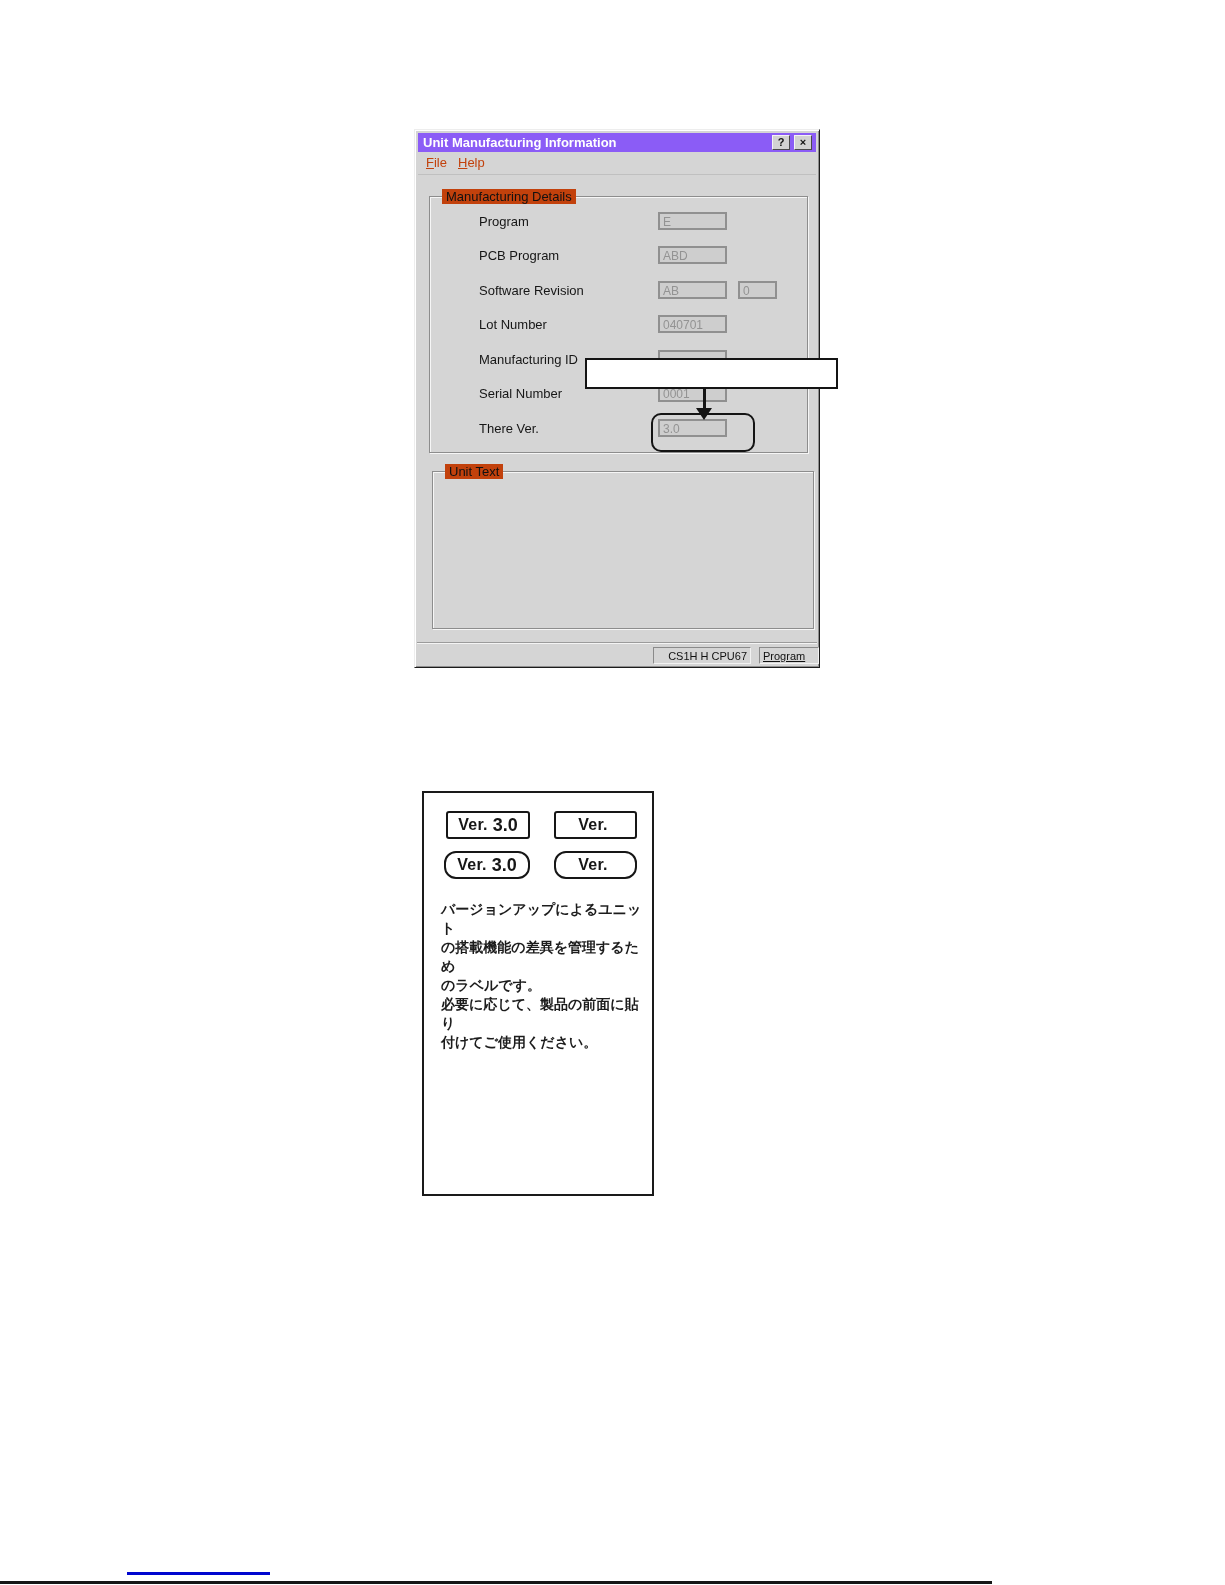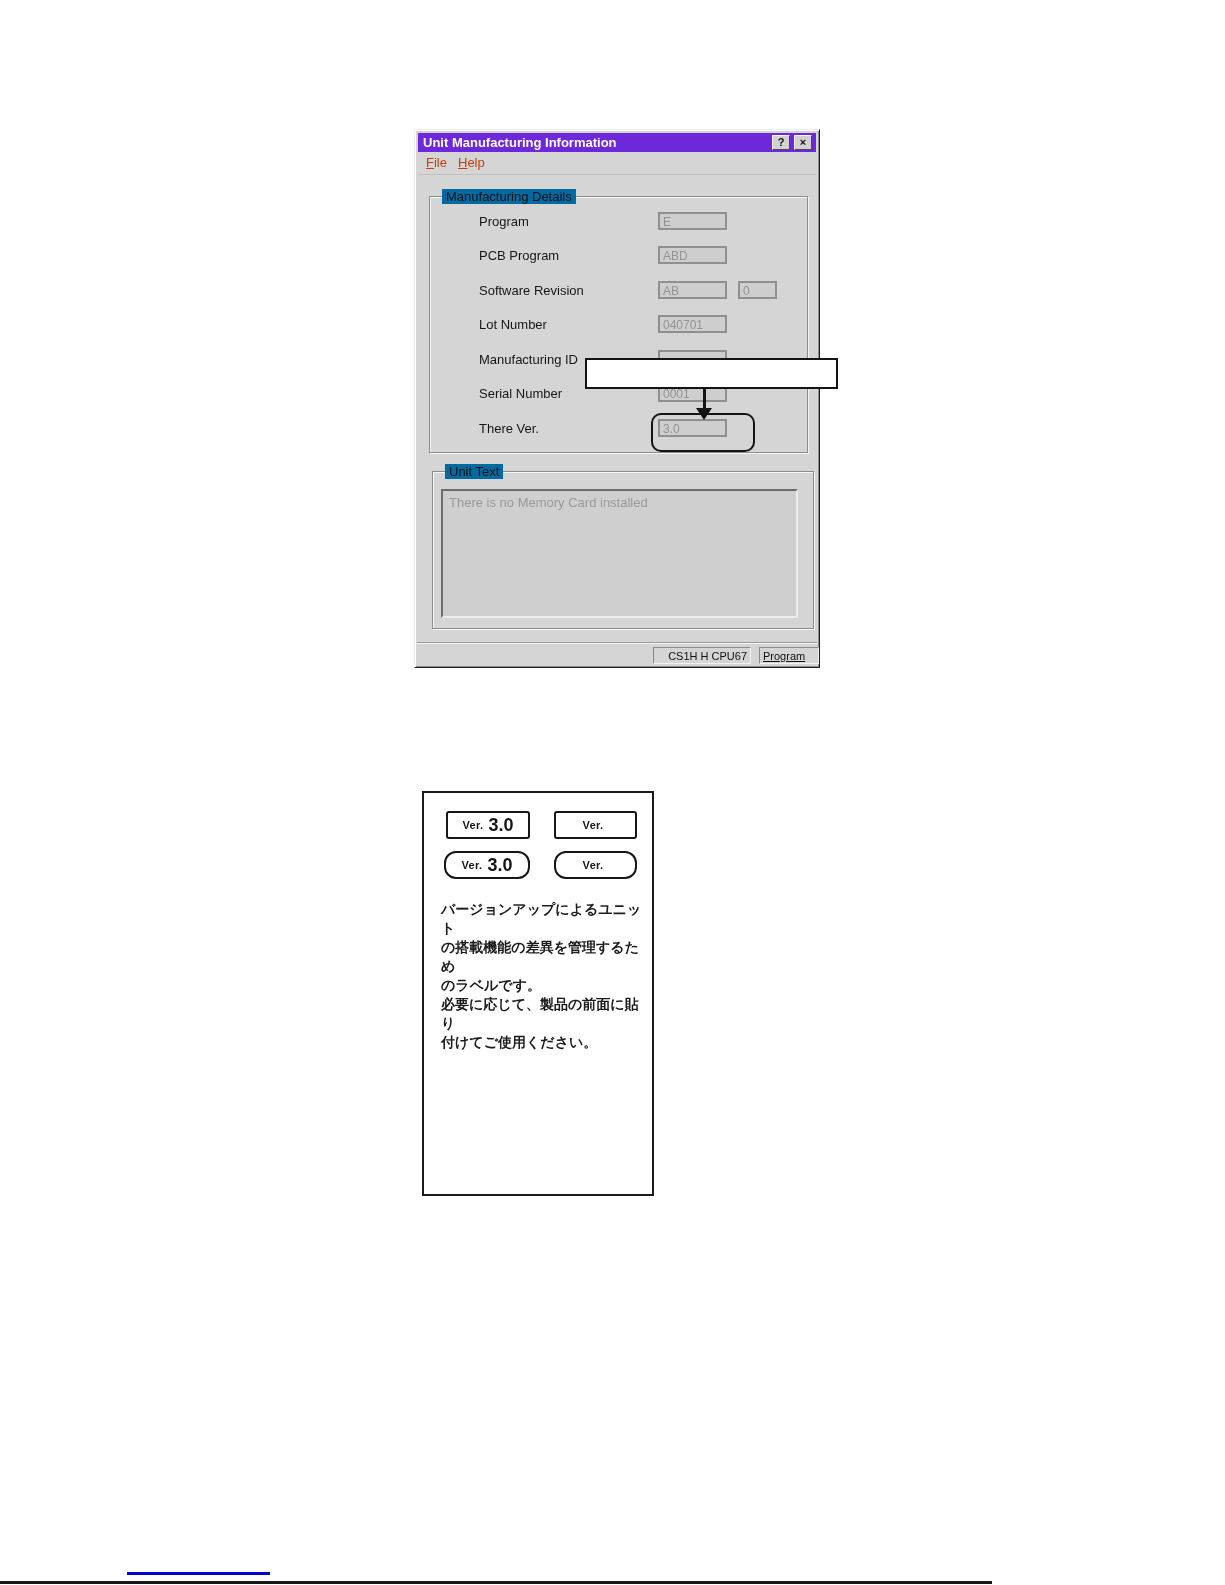--- a/index.html
+++ b/index.html
@@ -5,35 +5,35 @@
   html,body { margin:0; padding:0; background:#ffffff; }
   .page { position:relative; width:1225px; height:1585px; background:#ffffff;
           font-family:"Liberation Sans", sans-serif; overflow:hidden; }
 
   
   .dialog { position:absolute; left:414px; top:129px; width:406px; height:539px;
             background:#d5d5d5; box-sizing:border-box;
             border:1px solid; border-color:#ededed #1c1c1c #1c1c1c #ededed;
             box-shadow: inset 1px 1px 0 #ffffff, inset -1px -1px 0 #8f8f8f; }
   .titlebar { position:absolute; left:3px; top:3px; right:3px; height:19px;
-              background:#6d28d9; color:#ffffff; font-size:13px; font-weight:bold;
+              background:#8b5cf6; color:#ffffff; font-size:13px; font-weight:bold;
               line-height:19px; padding-left:5px; box-sizing:border-box; }
   .tb-btn { position:absolute; top:2px; width:18px; height:15px; background:#d2d2d2;
             border:1px solid; border-color:#f4f4f4 #4a4a4a #4a4a4a #f4f4f4;
             font-size:11px; font-weight:bold; color:#111; text-align:center;
             line-height:12px; box-sizing:border-box; cursor:default; }
   .btn-help { right:26px; } .btn-close { right:4px; }
   .menubar { position:absolute; left:3px; top:22px; right:3px; height:22px;
              font-size:13px; color:#c2410c; border-bottom:1px solid #c0c0c0; }
   .menu-item { position:absolute; top:3px; } .mi-file{ left:8px; } .mi-help{ left:40px; }
   .accel { text-decoration:underline; }
 
   .groupbox { position:absolute; border:1px solid #8d8d8d; box-sizing:border-box;
               box-shadow:1px 1px 0 #f6f6f6, inset 1px 1px 0 #f6f6f6; }
-  .group-label { position:absolute; top:-8px; left:12px; background:#0369a1;
+  .group-label { position:absolute; top:-8px; left:12px; background:#c2410c;
                  padding:0 4px; font-size:13px; color:#111; line-height:15px; }
   .g-details { left:14px; top:66px; width:379px; height:257px; }
   .g-unittext { left:17px; top:341px; width:382px; height:158px; }
 
   .row-label { position:absolute; left:64px; font-size:13px; color:#161616; }
   .field { position:absolute; left:243px; width:69px; height:18px; background:#cecece;
            border:2px solid #909090; box-sizing:border-box; font-size:12px;
            color:#939393; padding:1px 0 0 3px; overflow:hidden; }
   .field2 { left:323px; width:39px; }
 
@@ -66,21 +66,21 @@
   .sheet { position:absolute; left:422px; top:791px; width:232px; height:405px;
            border:2px solid #1a1a1a; background:#ffffff; box-sizing:border-box; }
   .vlabel { position:absolute; height:28px; border:2px solid #161616; box-sizing:border-box;
             display:flex; align-items:center; justify-content:center; background:#fff;
             color:#161616; }
   .vl-sq { border-radius:3px; } .vl-rd { border-radius:12px; }
   .vl-0 { left:22px; top:18px; width:84px; }
   .vl-1 { left:130px; top:18px; width:83px; }
   .vl-2 { left:20px; top:58px; width:86px; }
   .vl-3 { left:130px; top:58px; width:83px; }
-  .v-prefix { font-size:11px; font-weight:bold; letter-spacing:0.3px; }
+  .v-prefix { font-size:16px; font-weight:bold; letter-spacing:0.3px; }
   .v-num { font-size:18px; font-weight:bold; margin-left:5px; line-height:1; }
   .jp { position:absolute; left:17px; top:107px; width:202px; font-size:14px;
         font-weight:bold; line-height:19px; color:#1c1c1c; white-space:pre-line; }
   .en { position:absolute; left:17px; top:212px; width:200px; font-size:13px;
         font-weight:bold; line-height:17px; color:#262626; white-space:pre-line;
         letter-spacing:0.2px; }
 
   
   .link-underline { position:absolute; left:127px; top:1572px; width:143px; height:3px;
                     background:#0006cf; }
@@ -127,21 +127,20 @@
 
     <span class="row-label" style="top:256px">Serial Number</span>
     <div class="field" style="top:254px">0001</div>
 
     <span class="row-label" style="top:291px">There Ver.</span>
     <div class="field" style="top:289px">3.0</div>
 
     <div class="groupbox g-unittext">
       <span class="group-label">Unit Text</span>
     </div>
-    <div class="textarea">There is no Memory Card installed</div>
 
     <div class="status-groove"></div>
     <div class="status-panel sp-device">CS1H H CPU67</div>
     <div class="status-panel sp-mode">Program</div>
   </div>
 
   <div class="callout"></div>
   <div class="arrow-shaft"></div>
   <div class="arrow-head"></div>
   <div class="highlight-rect"></div>

